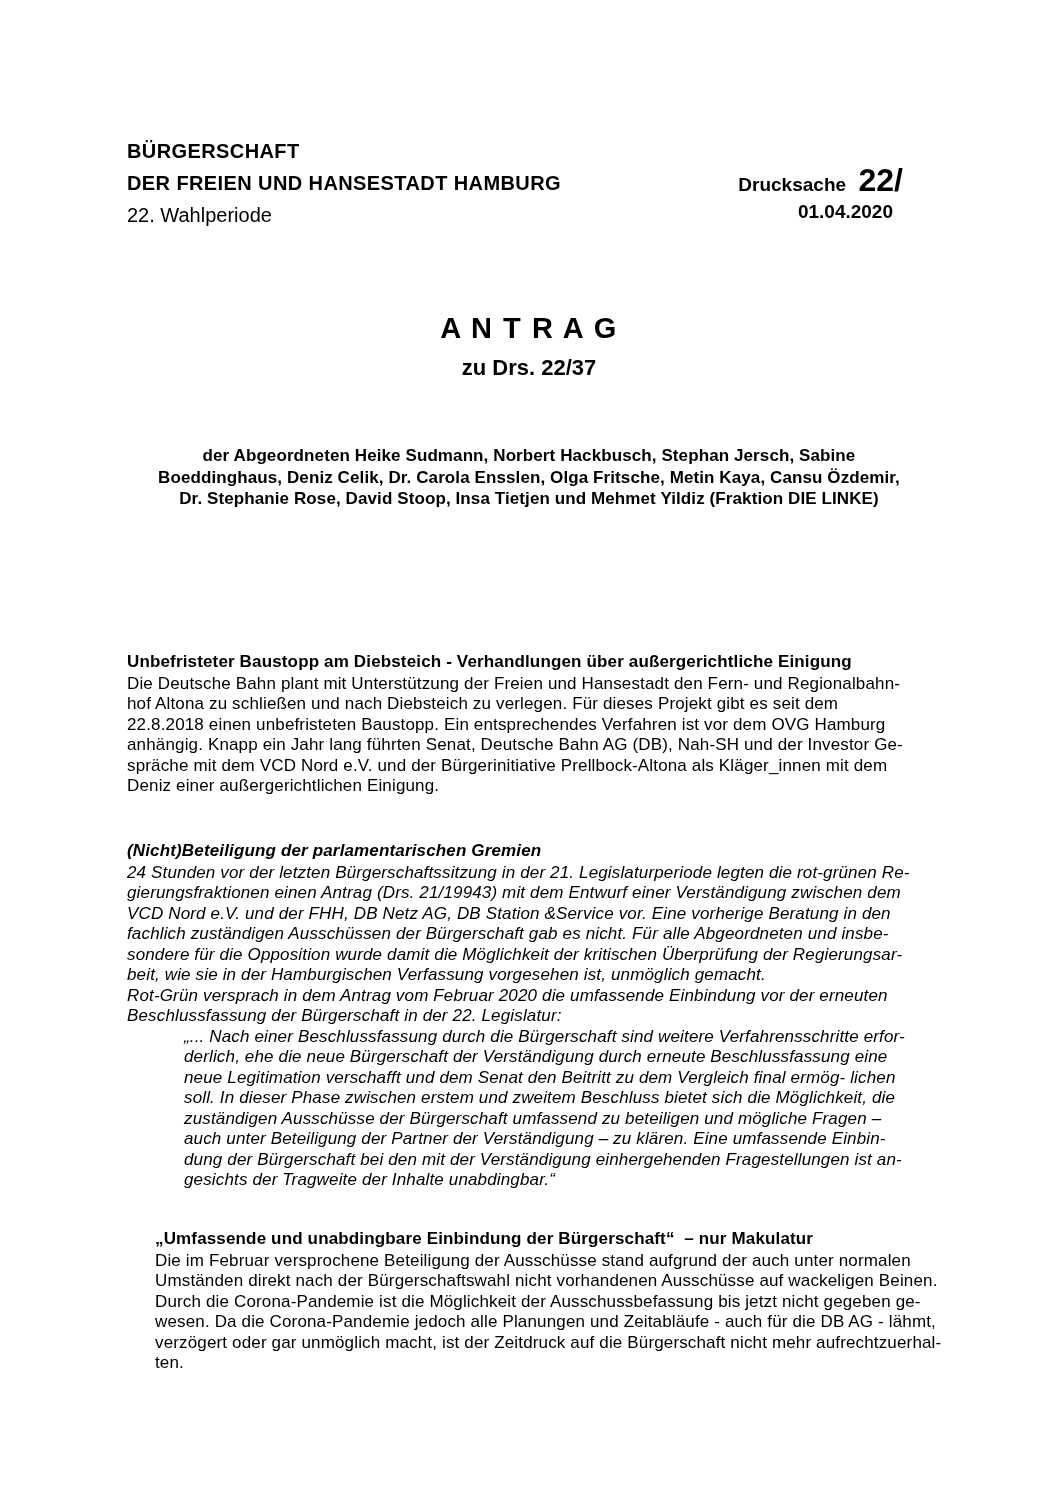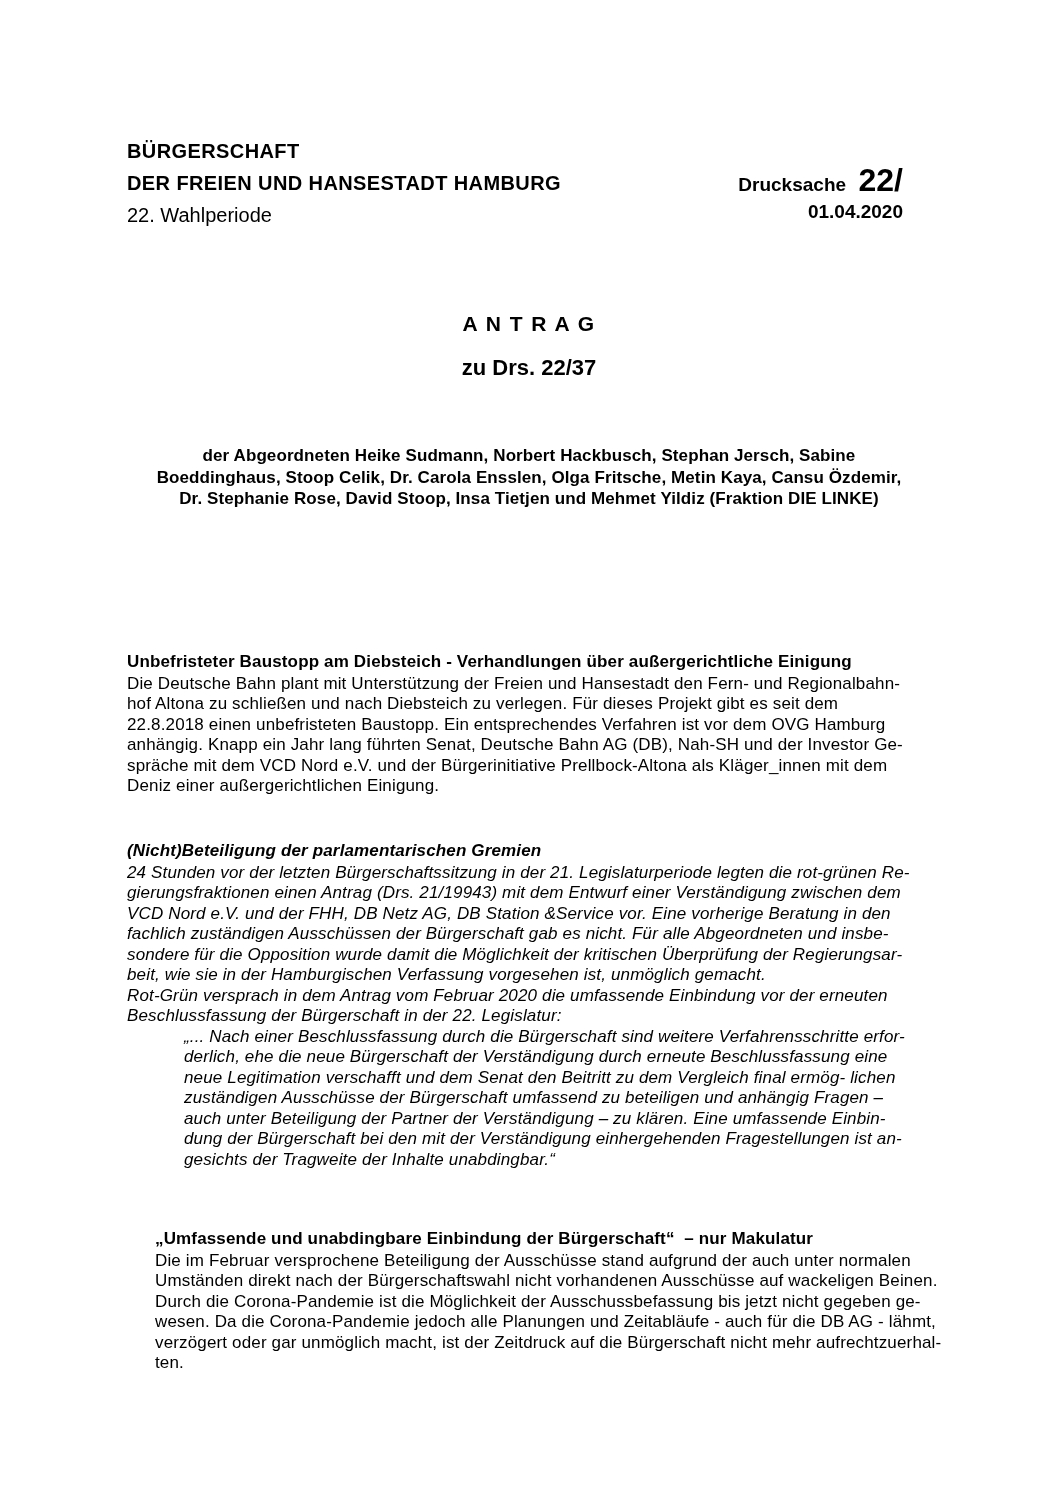--- a/index.html
+++ b/index.html
@@ -55,29 +55,30 @@
     font-size: 32px;
     font-weight: bold;
     margin-left: 8px;
     line-height: 32px;
     vertical-align: baseline;
   }
   .hdr-date {
     font-size: 19px;
     font-weight: bold;
     margin-top: 5px;
+    margin-right: 10px;
   }
 
   
   .doc-title {
     position: absolute;
     left: 0; right: 0;
     top: 312px;
     text-align: center;
-    font-size: 21px;
+    font-size: 29px;
     font-weight: bold;
     letter-spacing: 1.5px;
     white-space: pre;
   }
   .doc-subtitle {
     position: absolute;
     left: 0; right: 0;
     top: 355px;
     text-align: center;
     font-size: 22px;
@@ -150,21 +151,21 @@
       <span class="ds-number">22/</span>
     </div>
     <div class="hdr-date">01.04.2020</div>
   </div>
 
   <div class="doc-title">A N T R A G</div>
   <div class="doc-subtitle">zu Drs. 22/37</div>
 
   <div class="authors">
       <div class="line">der Abgeordneten Heike Sudmann, Norbert Hackbusch, Stephan Jersch, Sabine</div>
-      <div class="line">Boeddinghaus, Stoop Celik, Dr. Carola Ensslen, Olga Fritsche, Metin Kaya, Cansu Özdemir,</div>
+      <div class="line">Boeddinghaus, Deniz Celik, Dr. Carola Ensslen, Olga Fritsche, Metin Kaya, Cansu Özdemir,</div>
       <div class="line">Dr. Stephanie Rose, David Stoop, Insa Tietjen und Mehmet Yildiz (Fraktion DIE LINKE)</div>
     </div>
 
 
   <div class="section s1">
     <div class="sec-heading">Unbefristeter Baustopp am Diebsteich - Verhandlungen über außergerichtliche Einigung</div>
     <div class="sec-body">
         <div class="line">Die Deutsche Bahn plant mit Unterstützung der Freien und Hansestadt den Fern- und Regionalbahn-</div>
         <div class="line">hof Altona zu schließen und nach Diebsteich zu verlegen. Für dieses Projekt gibt es seit dem</div>
         <div class="line">22.8.2018 einen unbefristeten Baustopp. Ein entsprechendes Verfahren ist vor dem OVG Hamburg</div>
@@ -183,21 +184,22 @@
         <div class="line">fachlich zuständigen Ausschüssen der Bürgerschaft gab es nicht. Für alle Abgeordneten und insbe-</div>
         <div class="line">sondere für die Opposition wurde damit die Möglichkeit der kritischen Überprüfung der Regierungsar-</div>
         <div class="line">beit, wie sie in der Hamburgischen Verfassung vorgesehen ist, unmöglich gemacht.</div>
         <div class="line">Rot-Grün versprach in dem Antrag vom Februar 2020 die umfassende Einbindung vor der erneuten</div>
         <div class="line">Beschlussfassung der Bürgerschaft in der 22. Legislatur:</div>
       </div>
     <div class="sec-body quote">
         <div class="line">„... Nach einer Beschlussfassung durch die Bürgerschaft sind weitere Verfahrensschritte erfor-</div>
         <div class="line">derlich, ehe die neue Bürgerschaft der Verständigung durch erneute Beschlussfassung eine</div>
         <div class="line">neue Legitimation verschafft und dem Senat den Beitritt zu dem Vergleich final ermög- lichen</div>
-        <div class="line">zuständigen Ausschüsse der Bürgerschaft umfassend zu beteiligen und anhängig Fragen –</div>
+        <div class="line">soll. In dieser Phase zwischen erstem und zweitem Beschluss bietet sich die Möglichkeit, die</div>
+        <div class="line">zuständigen Ausschüsse der Bürgerschaft umfassend zu beteiligen und mögliche Fragen –</div>
         <div class="line">auch unter Beteiligung der Partner der Verständigung – zu klären. Eine umfassende Einbin-</div>
         <div class="line">dung der Bürgerschaft bei den mit der Verständigung einhergehenden Fragestellungen ist an-</div>
         <div class="line">gesichts der Tragweite der Inhalte unabdingbar.“</div>
       </div>
   </div>
 
   <div class="section s3">
     <div class="sec-heading">„Umfassende und unabdingbare Einbindung der Bürgerschaft“  – nur Makulatur</div>
     <div class="sec-body">
         <div class="line">Die im Februar versprochene Beteiligung der Ausschüsse stand aufgrund der auch unter normalen</div>

